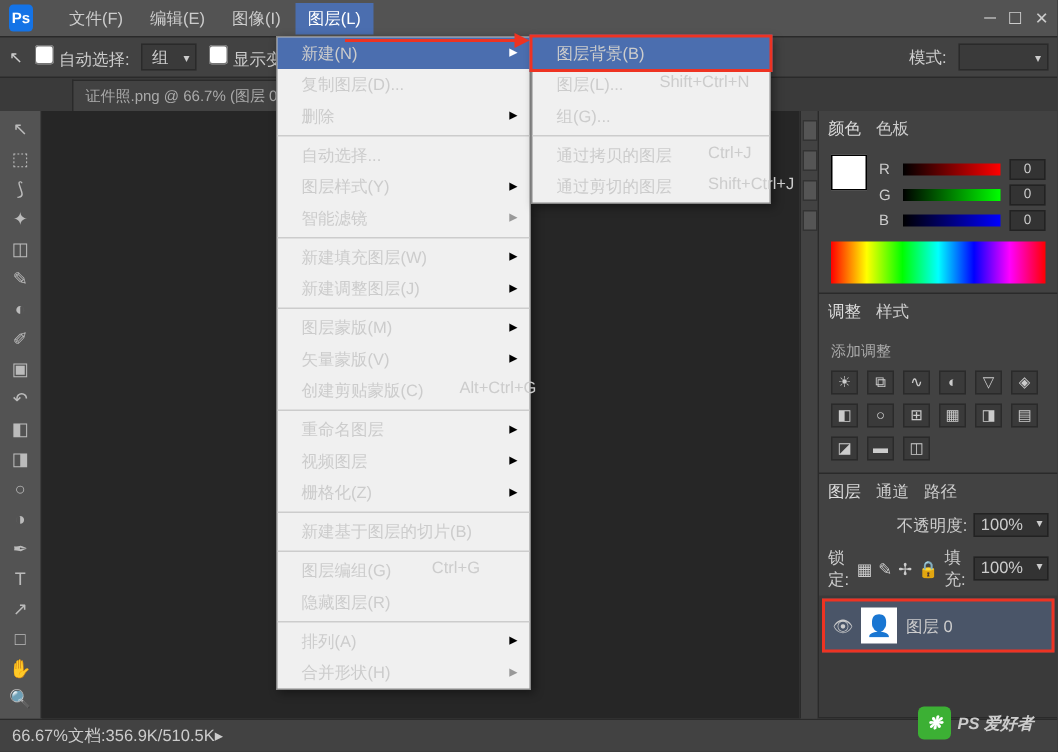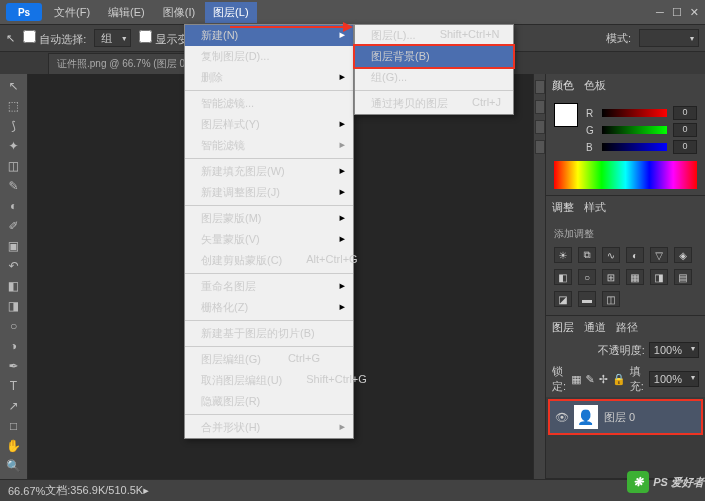--- a/index.html
+++ b/index.html
@@ -1,18 +1,18 @@
 <!DOCTYPE html>
 <html><head>
 <meta charset="utf-8">
 <style>
 *{margin:0;padding:0;box-sizing:border-box;font-family:"Microsoft YaHei",SimSun,sans-serif;font-size:11px;color:#ccc;user-select:none}
 body{background:#535353;width:705px;height:501px;overflow:hidden;position:relative}
 .titlebar{height:24px;background:#535353;display:flex;align-items:center;padding:0 6px}
-.ps-logo{width:36px;height:18px;background:#1473e6;border-radius:3px;display:flex;align-items:center;justify-content:center;color:#fff;font-weight:bold;font-size:10px;margin-right:4px}
+.ps-logo{width:16px;height:18px;background:#1473e6;border-radius:3px;display:flex;align-items:center;justify-content:center;color:#fff;font-weight:bold;font-size:10px;margin-right:16px}
 .menubar{display:flex;gap:2px}
 .menu-item{padding:3px 8px;color:#ccc;cursor:pointer}
 .menu-item.active{background:#4b6eaf;color:#fff}
 .win-ctrl{margin-left:auto;display:flex;gap:8px;font-size:12px}
 .optbar{height:28px;background:#424242;border-top:1px solid #2a2a2a;border-bottom:1px solid #2a2a2a;display:flex;align-items:center;padding:0 6px;gap:8px}
 .optbar .sel{background:#3a3a3a;border:1px solid #2a2a2a;padding:1px 18px 1px 6px;height:18px;display:flex;align-items:center;position:relative}
 .optbar .sel::after{content:'▾';position:absolute;right:4px;font-size:8px}
 .tabbar{height:22px;background:#3a3a3a;display:flex;align-items:end;padding-left:48px}
 .doctab{background:#424242;border:1px solid #2a2a2a;border-bottom:none;padding:3px 8px;font-size:10px;color:#aaa}
 .main{display:flex;height:calc(100% - 74px - 22px)}
@@ -52,21 +52,21 @@
 .submenu .mi.dis{color:#999}
 .submenu .mi.hl{background:#4b6eaf;color:#fff}
 .submenu .mi.arrow::after{content:'▸';position:absolute;right:8px}
 .submenu hr{border:none;border-top:1px solid #ccc;margin:2px 0}
 .menu1{top:24px;left:184px;width:170px}
 .menu2{top:24px;left:354px;width:160px}
 .menu2 .mi.hl2{background:#4b6eaf;color:#fff;border:2px solid #e32;margin:-2px}
 .arrow-annot{position:absolute;top:26px;left:230px;width:120px;height:2px;background:#e32;z-index:200}
 .arrow-annot::after{content:'';position:absolute;right:-8px;top:-4px;border:5px solid transparent;border-left:10px solid #e32}
 .statusbar{height:22px;background:#424242;border-top:1px solid #2a2a2a;display:flex;align-items:center;padding:0 8px;gap:0;font-size:10px;color:#aaa}
-.watermark{position:absolute;bottom:8px;right:1px;font-size:16px;color:rgba(255,255,255,0.6);font-style:italic;font-weight:bold;z-index:300}
+.watermark{position:absolute;bottom:8px;right:16px;font-size:16px;color:rgba(255,255,255,0.6);font-style:italic;font-weight:bold;z-index:300}
 .watermark .wx{width:22px;height:22px;background:#3cb034;border-radius:4px;display:inline-flex;align-items:center;justify-content:center;color:#fff;font-size:12px;margin-right:4px;vertical-align:middle}
 </style>
 </head>
 <body>
 
 <div class="titlebar">
   <div class="ps-logo">Ps</div>
   <div class="menubar">
     <div class="menu-item">文件(F)</div>
     <div class="menu-item">编辑(E)</div>
@@ -225,21 +225,21 @@
       <span>新建(N)</span>
     </div>
     <div class="mi">
       <span>复制图层(D)...</span>
     </div>
     <div class="mi arrow">
       <span>删除</span>
     </div>
     <hr>
     <div class="mi">
-      <span>智能滤镜...</span>
+      <span>自动选择...</span>
     </div>
     <div class="mi arrow">
       <span>图层样式(Y)</span>
     </div>
     <div class="mi dis arrow">
       <span>智能滤镜</span>
     </div>
     <hr>
     <div class="mi arrow">
       <span>新建填充图层(W)</span>
@@ -256,55 +256,61 @@
     </div>
     <div class="mi">
       <span>创建剪贴蒙版(C)</span>
       <span>Alt+Ctrl+G</span>
     </div>
     <hr>
     <div class="mi arrow">
       <span>重命名图层</span>
     </div>
     <div class="mi arrow">
+      <span>视频图层</span>
+    </div>
+    <div class="mi arrow">
       <span>栅格化(Z)</span>
     </div>
     <hr>
     <div class="mi">
       <span>新建基于图层的切片(B)</span>
     </div>
     <hr>
     <div class="mi">
       <span>图层编组(G)</span>
       <span>Ctrl+G</span>
     </div>
     <div class="mi">
-      <span>取消图层编组(U)</span>
-      <span>Shift+Ctrl+G</span>
-    </div>
-    <div class="mi">
       <span>隐藏图层(R)</span>
     </div>
     <hr>
+    <div class="mi arrow">
+      <span>排列(A)</span>
+    </div>
     <div class="mi dis arrow">
       <span>合并形状(H)</span>
     </div>
   </div>
 <div class="submenu menu2" id="menu2">
+    <div class="mi hl2">
+      <span>图层背景(B)</span>
+    </div>
     <div class="mi">
       <span>图层(L)...</span>
       <span>Shift+Ctrl+N</span>
     </div>
-    <div class="mi hl2">
-      <span>图层背景(B)</span>
-    </div>
     <div class="mi">
       <span>组(G)...</span>
     </div>
     <hr>
     <div class="mi">
       <span>通过拷贝的图层</span>
       <span>Ctrl+J</span>
     </div>
+    <div class="mi">
+      <span>通过剪切的图层</span>
+      <span>Shift+Ctrl+J</span>
+    </div>
   </div>
 <div class="arrow-annot"></div>
 
 <div class="watermark"><span class="wx">❋</span><span>PS 爱好者</span></div>
 
 </body></html>

